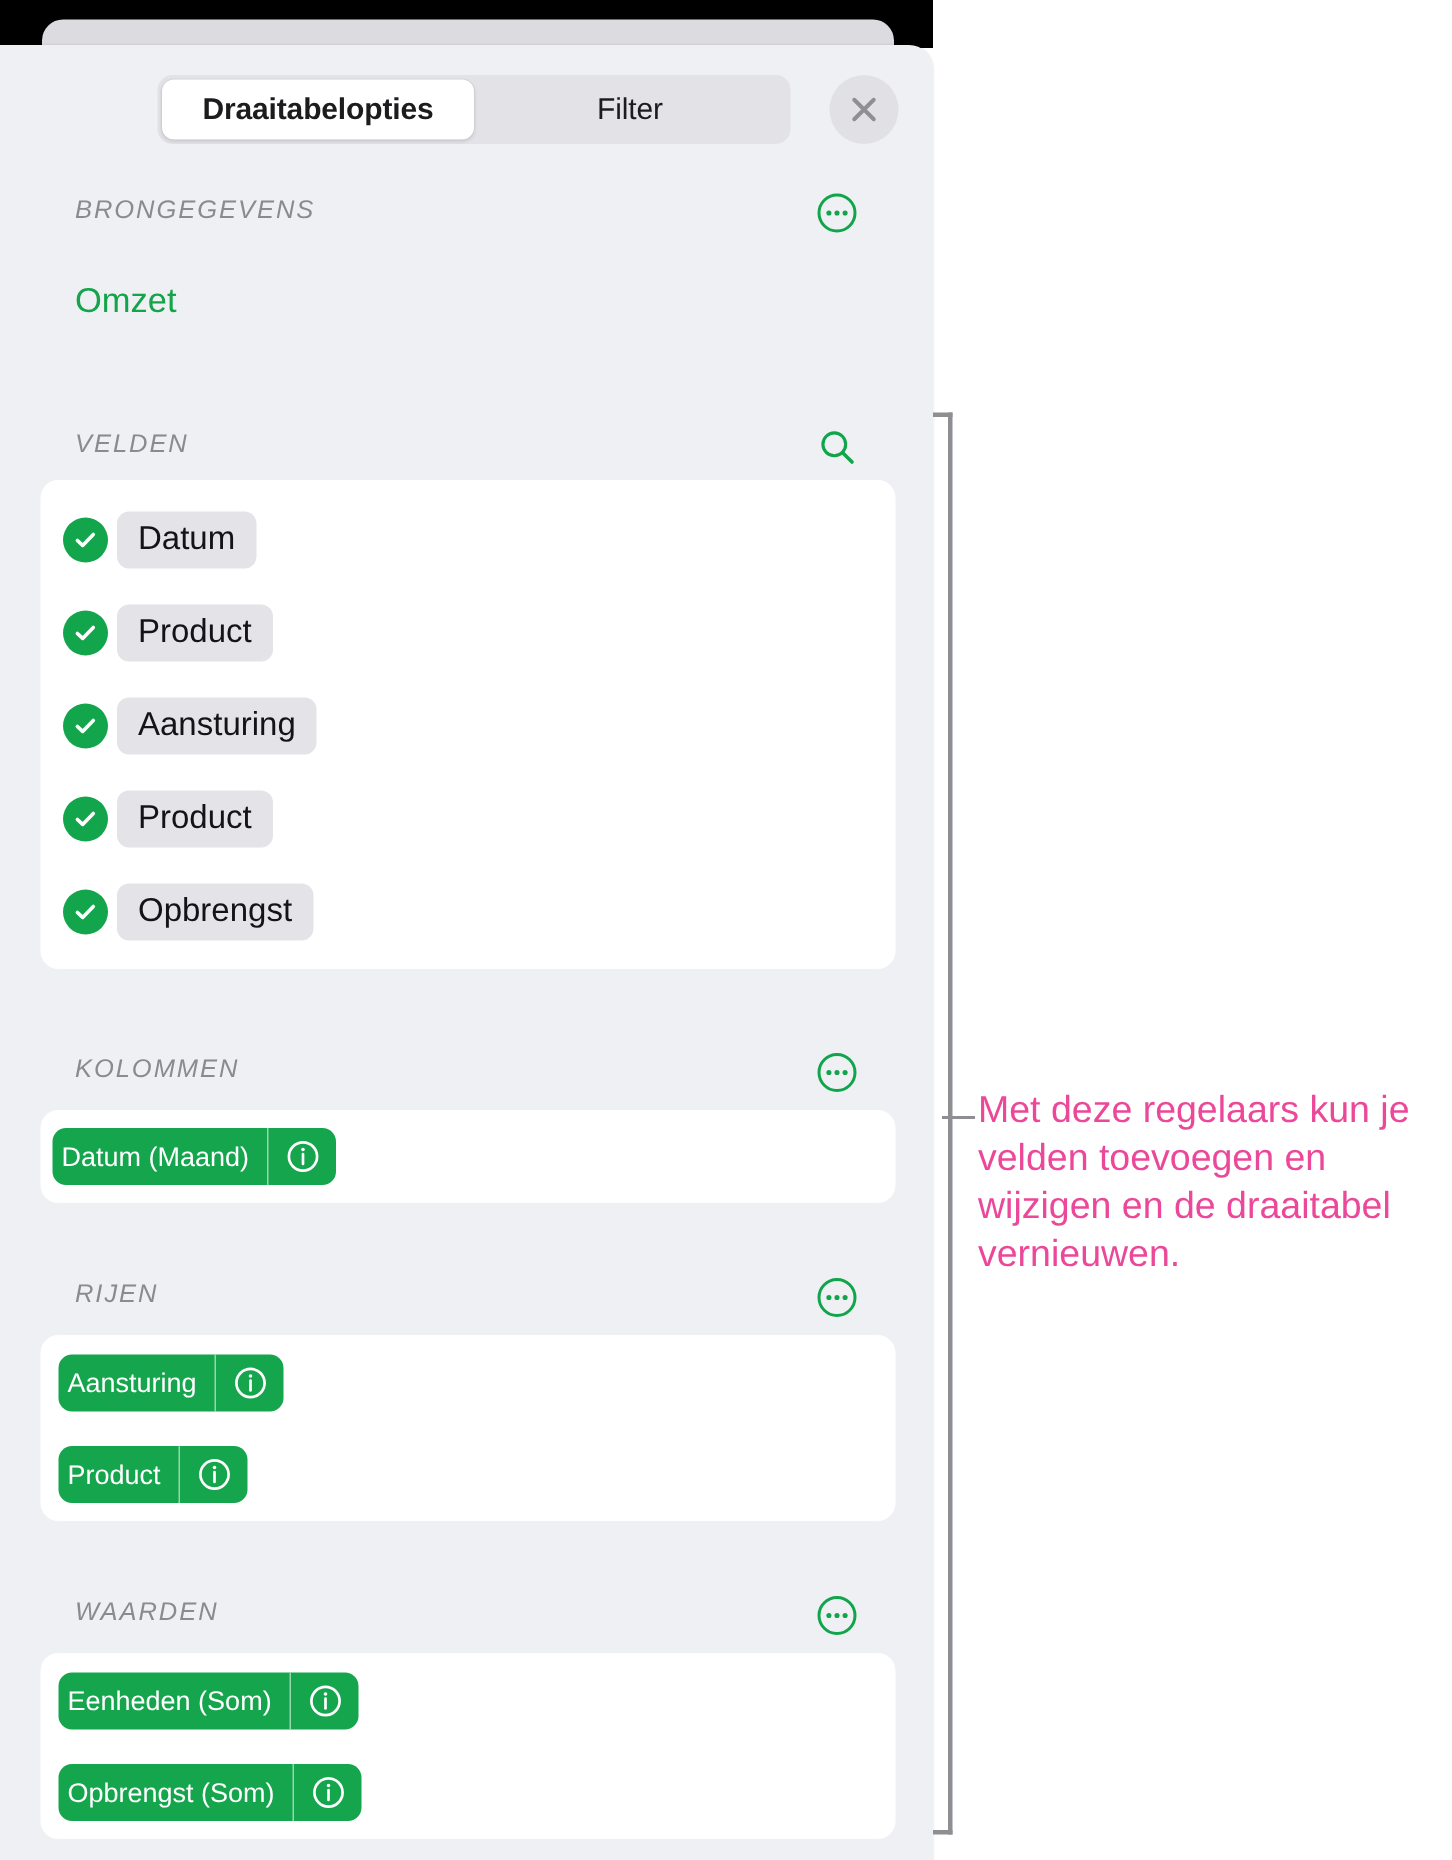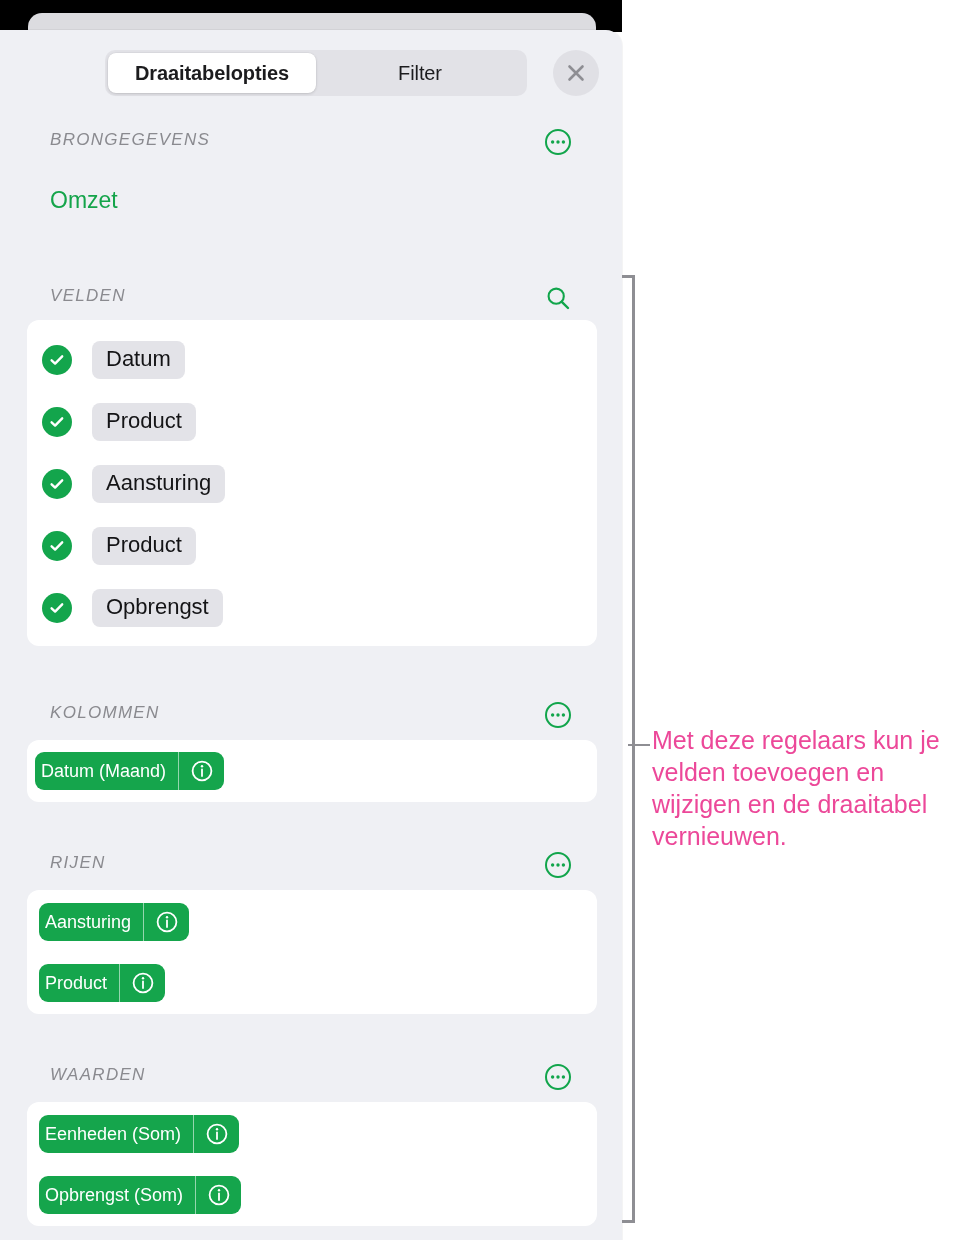--- a/index.html
+++ b/index.html
@@ -139,21 +139,21 @@
     width: 30px; height: 30px;
     border-radius: 50%;
     background: #13a54c;
     display: flex;
     align-items: center;
     justify-content: center;
     margin-left: 15px;
     flex: 0 0 auto;
   }
   .pill-gray {
-    margin-left: 20px;
+    margin-left: 6px;
     background: #e3e3e8;
     border-radius: 8px;
     padding: 7px 14px 9px 14px;
     font-size: 22px;
     color: #141416;
     line-height: 1;
     white-space: nowrap;
   }
 
   

